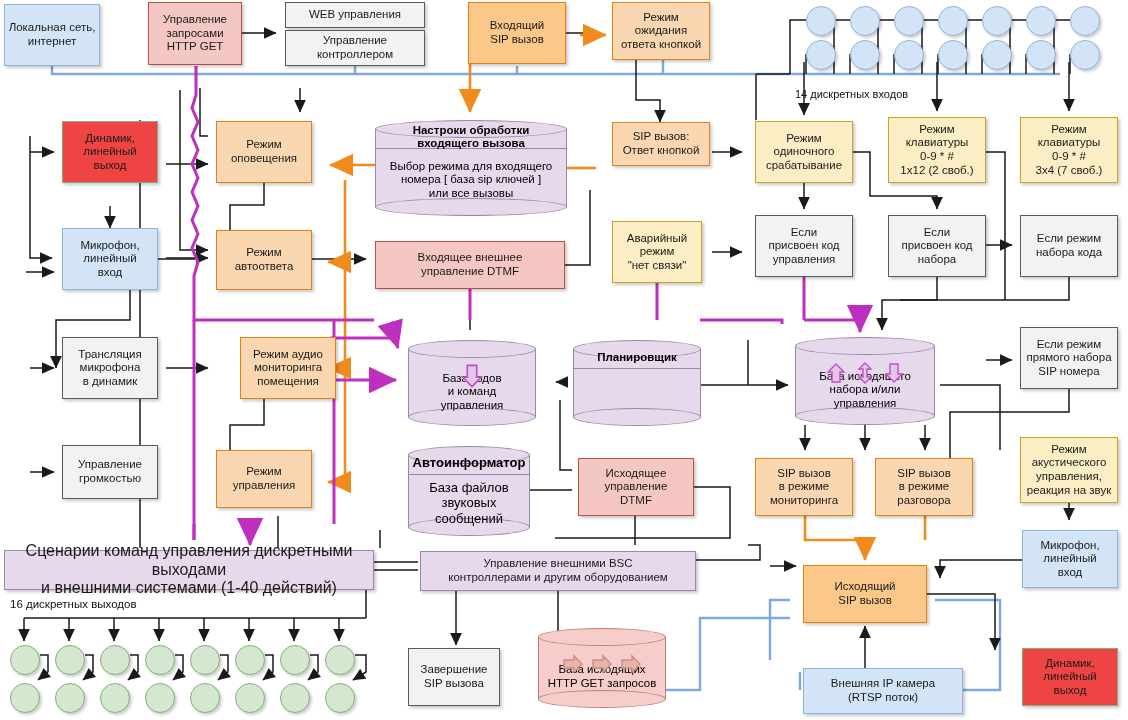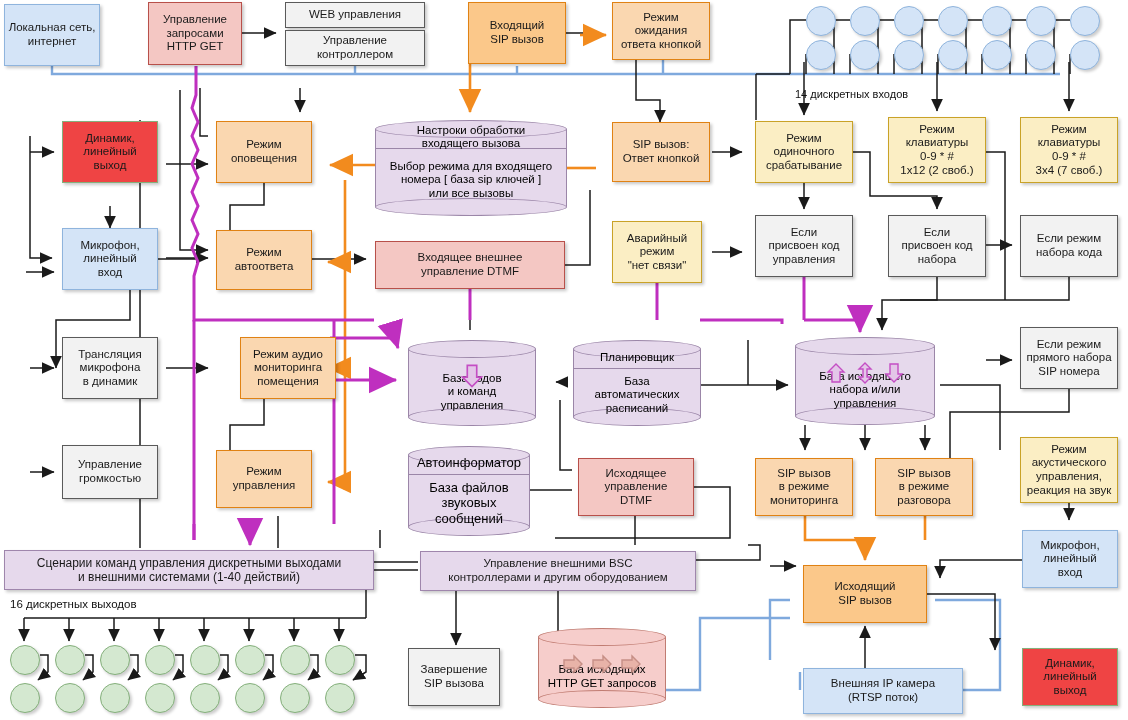--- a/index.html
+++ b/index.html
@@ -19,21 +19,21 @@
   .lilac{background:#e6d9ec;border:1px solid #9f86ac;}
   .cyl{position:absolute;box-sizing:border-box;}
   .cyl .body{position:absolute;left:0;right:0;top:9px;bottom:9px;background:#e6d9ec;
     border-left:1px solid #9b86a8;border-right:1px solid #9b86a8;}
   .cyl .top{position:absolute;left:0;right:0;top:0;height:18px;background:#e6d9ec;
     border:1px solid #9b86a8;border-radius:50%/50%;box-sizing:border-box;}
   .cyl .bot{position:absolute;left:0;right:0;bottom:0;height:18px;background:#e6d9ec;
     border:1px solid #9b86a8;border-radius:50%/50%;box-sizing:border-box;}
   .cyl .divline{position:absolute;left:0;right:0;top:28px;height:0;border-top:1px solid #9b86a8;}
   .cyl .hdr{position:absolute;left:0;right:0;top:6px;height:22px;display:flex;align-items:center;
-    justify-content:center;text-align:center;z-index:3;line-height:1.1;}
+    justify-content:center;text-align:center;z-index:3;line-height:1.1;font-weight:bold;}
   .cyl .txt{position:absolute;left:0;right:0;top:28px;bottom:4px;display:flex;align-items:center;
     justify-content:center;text-align:center;z-index:3;line-height:1.18;padding:0 4px;box-sizing:border-box;}
   .cyl.pink .body{background:#f6cdcb;border-left-color:#c07c72;border-right-color:#c07c72;}
   .cyl.pink .top,.cyl.pink .bot{background:#f6cdcb;border-color:#c07c72;}
   .cyl .shadow{position:absolute;left:3px;top:3px;right:-3px;bottom:-3px;background:rgba(0,0,0,0.16);
      border-radius:12px/18px;z-index:-1;filter:blur(1px);}
   .circ{position:absolute;border-radius:50%;box-shadow:2px 2px 3px rgba(0,0,0,0.20);}
   .circ.in{background:#d4e4f7;border:1px solid #8fb4dd;}
   .circ.out{background:#d4e8d0;border:1px solid #85b07c;}
   .caption{position:absolute;color:#111;white-space:nowrap;}
@@ -218,21 +218,21 @@
       </div>
       <div class="node orange" style="left: 612px; top: 2px; width: 98px; height: 58px; font-size: 11.5px;">
         <span>Режим<br>ожидания<br>ответа кнопкой</span>
       </div>
       <div class="node green" style="left: 62px; top: 121px; width: 96px; height: 62px; font-size: 11.5px;">
         <span>Динамик,<br>линейный<br>выход</span>
       </div>
       <div class="node orange" style="left: 216px; top: 121px; width: 96px; height: 62px; font-size: 11.5px;">
         <span>Режим<br>оповещения</span>
       </div>
-      <div class="node orange" style="left: 612px; top: 122px; width: 98px; height: 60px; font-size: 11.5px;">
+      <div class="node orange" style="left: 612px; top: 122px; width: 98px; height: 44px; font-size: 11.5px;">
         <span>SIP вызов:<br>Ответ кнопкой</span>
       </div>
       <div class="node yellow" style="left: 755px; top: 121px; width: 98px; height: 62px; font-size: 11.5px;">
         <span>Режим<br>одиночного<br>срабатывание</span>
       </div>
       <div class="node yellow" style="left: 888px; top: 117px; width: 98px; height: 66px; font-size: 11.5px;">
         <span>Режим<br>клавиатуры<br>0-9 * #<br>1x12 (2 своб.)</span>
       </div>
       <div class="node yellow" style="left: 1020px; top: 117px; width: 98px; height: 66px; font-size: 11.5px;">
         <span>Режим<br>клавиатуры<br>0-9 * #<br>3x4 (7 своб.)</span>
@@ -278,21 +278,21 @@
       </div>
       <div class="node orange" style="left: 755px; top: 458px; width: 98px; height: 58px; font-size: 11.5px;">
         <span>SIP вызов<br>в режиме<br>мониторинга</span>
       </div>
       <div class="node orange" style="left: 875px; top: 458px; width: 98px; height: 58px; font-size: 11.5px;">
         <span>SIP вызов<br>в режиме<br>разговора</span>
       </div>
       <div class="node yellow" style="left: 1020px; top: 437px; width: 98px; height: 66px; font-size: 11.5px;">
         <span>Режим<br>акустического<br>управления,<br>реакция на звук</span>
       </div>
-      <div class="node lilac" style="left: 4px; top: 550px; width: 370px; height: 40px; font-size: 12px;">
+      <div class="node lilac" style="left: 4px; top: 550px; width: 370px; height: 40px; font-size: 16px;">
         <span>Сценарии команд управления дискретными выходами<br>и внешними системами (1-40 действий)</span>
       </div>
       <div class="node lilac" style="left: 420px; top: 551px; width: 276px; height: 40px; font-size: 11.5px;">
         <span>Управление внешними BSC<br>контроллерами и другим оборудованием</span>
       </div>
       <div class="node blue" style="left: 1022px; top: 530px; width: 96px; height: 58px; font-size: 11.5px;">
         <span>Микрофон,<br>линейный<br>вход</span>
       </div>
       <div class="node orange2" style="left: 803px; top: 565px; width: 124px; height: 58px; font-size: 11.5px;">
         <span>Исходящий<br>SIP вызов</span>
@@ -329,21 +329,20 @@
           </svg>
         </div>
       </div>
       <div class="cyl" style="left: 573px; top: 340px; width: 128px; height: 86px; font-size: 11.5px;">
         <div class="shadow"></div>
         <div class="body"></div>
         <div class="bot"></div>
         <div class="top"></div>
         <div class="divline"></div>
         <div class="hdr">Планировщик</div>
-        <div class="txt">База<br>автоматических<br>расписаний</div>
       </div>
       <div class="cyl" style="left: 795px; top: 337px; width: 140px; height: 88px; font-size: 11.5px;">
         <div class="shadow"></div>
         <div class="body"></div>
         <div class="bot"></div>
         <div class="top"></div>
         <div class="txt" style="top: 22px;">База исходящего<br>набора и/или<br>управления</div>
         <div style="position: absolute; left: 0px; right: 0px; top: 24px; height: 24px; z-index: 4; display: flex; align-items: center; justify-content: center; gap: 7px; pointer-events: none;">
           <svg width="22" height="22" viewBox="0 0 22 22">
             <path d="M7,20 L15,20 L15,10 L19,10 L11,2 L3,10 L7,10 Z" fill="#e3c6e8" stroke="#c44ec4" stroke-width="1.4"></path>

